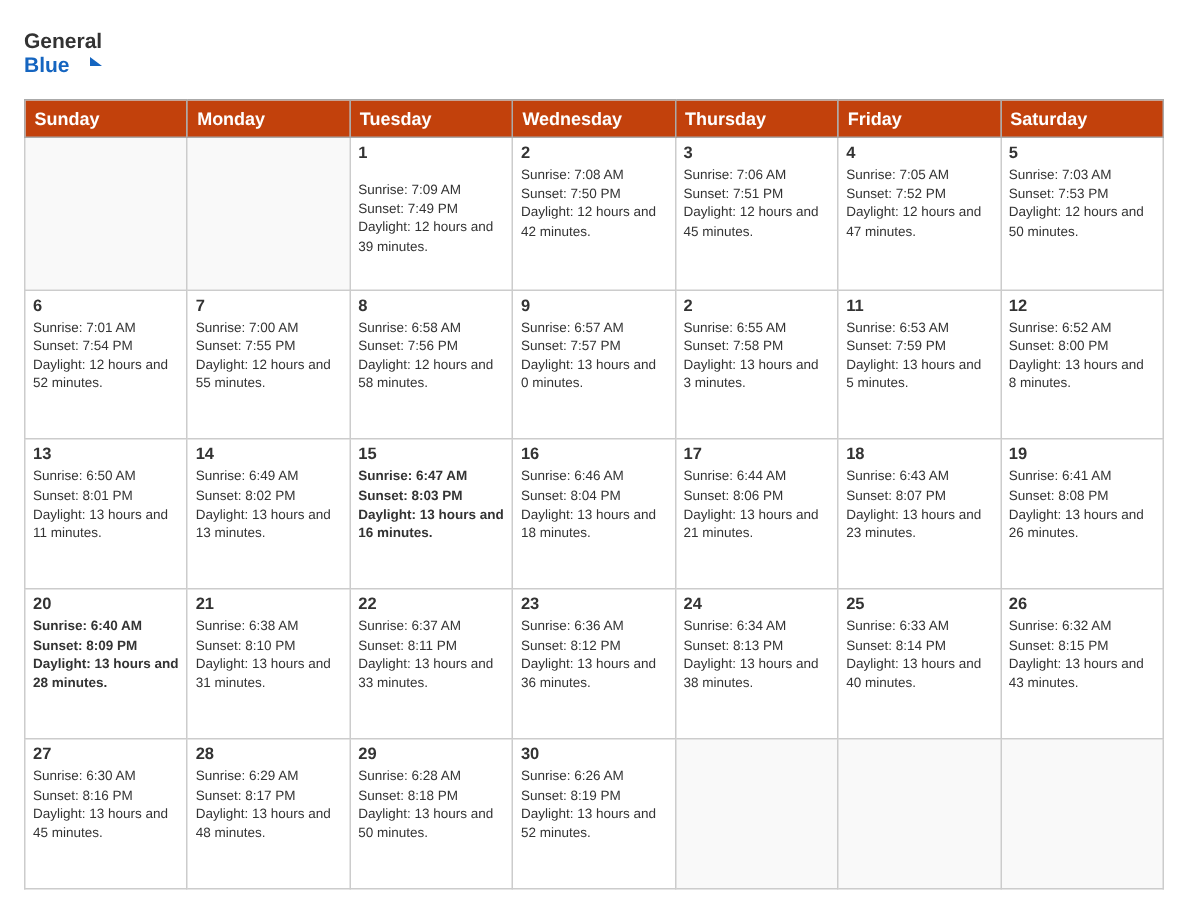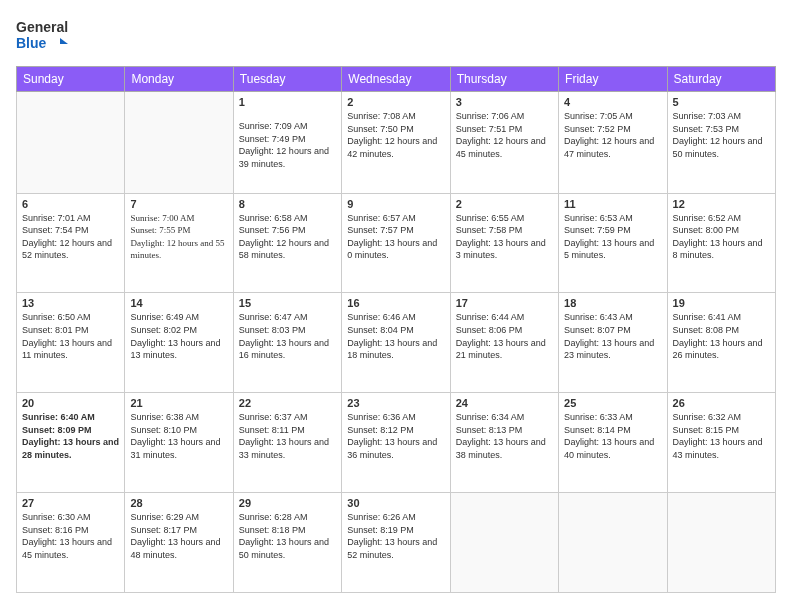--- a/index.html
+++ b/index.html
@@ -39,24 +39,24 @@
     .subtitle {
       font-size: 14px;
       color: #555;
     }
     .calendar {
       width: 100%;
       border-collapse: collapse;
       flex: 1;
     }
     .calendar th {
-      background-color: #8b5cf6;
+      background-color: #c2410c;
       color: #fff;
       font-size: 12px;
-      font-weight: normal;
+      font-weight: bold;
       padding: 5px 6px;
       text-align: left;
       border: 1px solid #aaa;
     }
     .calendar td {
       vertical-align: top;
       padding: 4px 5px;
       border: 1px solid #ccc;
       font-size: 9.5px;
       color: #333;
@@ -147,21 +147,21 @@
         </tr>
         <tr>
           <td>
             <span class="day-number">6</span>
             <div class="day-info" style="white-space: pre-line;">Sunrise: 7:01 AM
 Sunset: 7:54 PM
 Daylight: 12 hours and 52 minutes.</div>
           </td>
           <td>
             <span class="day-number">7</span>
-            <div class="day-info" style="white-space: pre-line; font-family: Liberation Serif, serif;">Sunrise: 7:00 AM
+            <div class="day-info" style="white-space: pre-line;">Sunrise: 7:00 AM
 Sunset: 7:55 PM
 Daylight: 12 hours and 55 minutes.</div>
           </td>
           <td>
             <span class="day-number">8</span>
             <div class="day-info" style="white-space: pre-line;">Sunrise: 6:58 AM
 Sunset: 7:56 PM
 Daylight: 12 hours and 58 minutes.</div>
           </td>
           <td>
@@ -197,21 +197,21 @@
 Daylight: 13 hours and 11 minutes.</div>
           </td>
           <td>
             <span class="day-number">14</span>
             <div class="day-info" style="white-space: pre-line;">Sunrise: 6:49 AM
 Sunset: 8:02 PM
 Daylight: 13 hours and 13 minutes.</div>
           </td>
           <td>
             <span class="day-number">15</span>
-            <div class="day-info" style="white-space: pre-line;">Sunrise: 6:47 AM
+            <div class="day-info" style="white-space: pre-line; font-weight: bold;">Sunrise: 6:47 AM
 Sunset: 8:03 PM
 Daylight: 13 hours and 16 minutes.</div>
           </td>
           <td>
             <span class="day-number">16</span>
             <div class="day-info" style="white-space: pre-line;">Sunrise: 6:46 AM
 Sunset: 8:04 PM
 Daylight: 13 hours and 18 minutes.</div>
           </td>
           <td>

